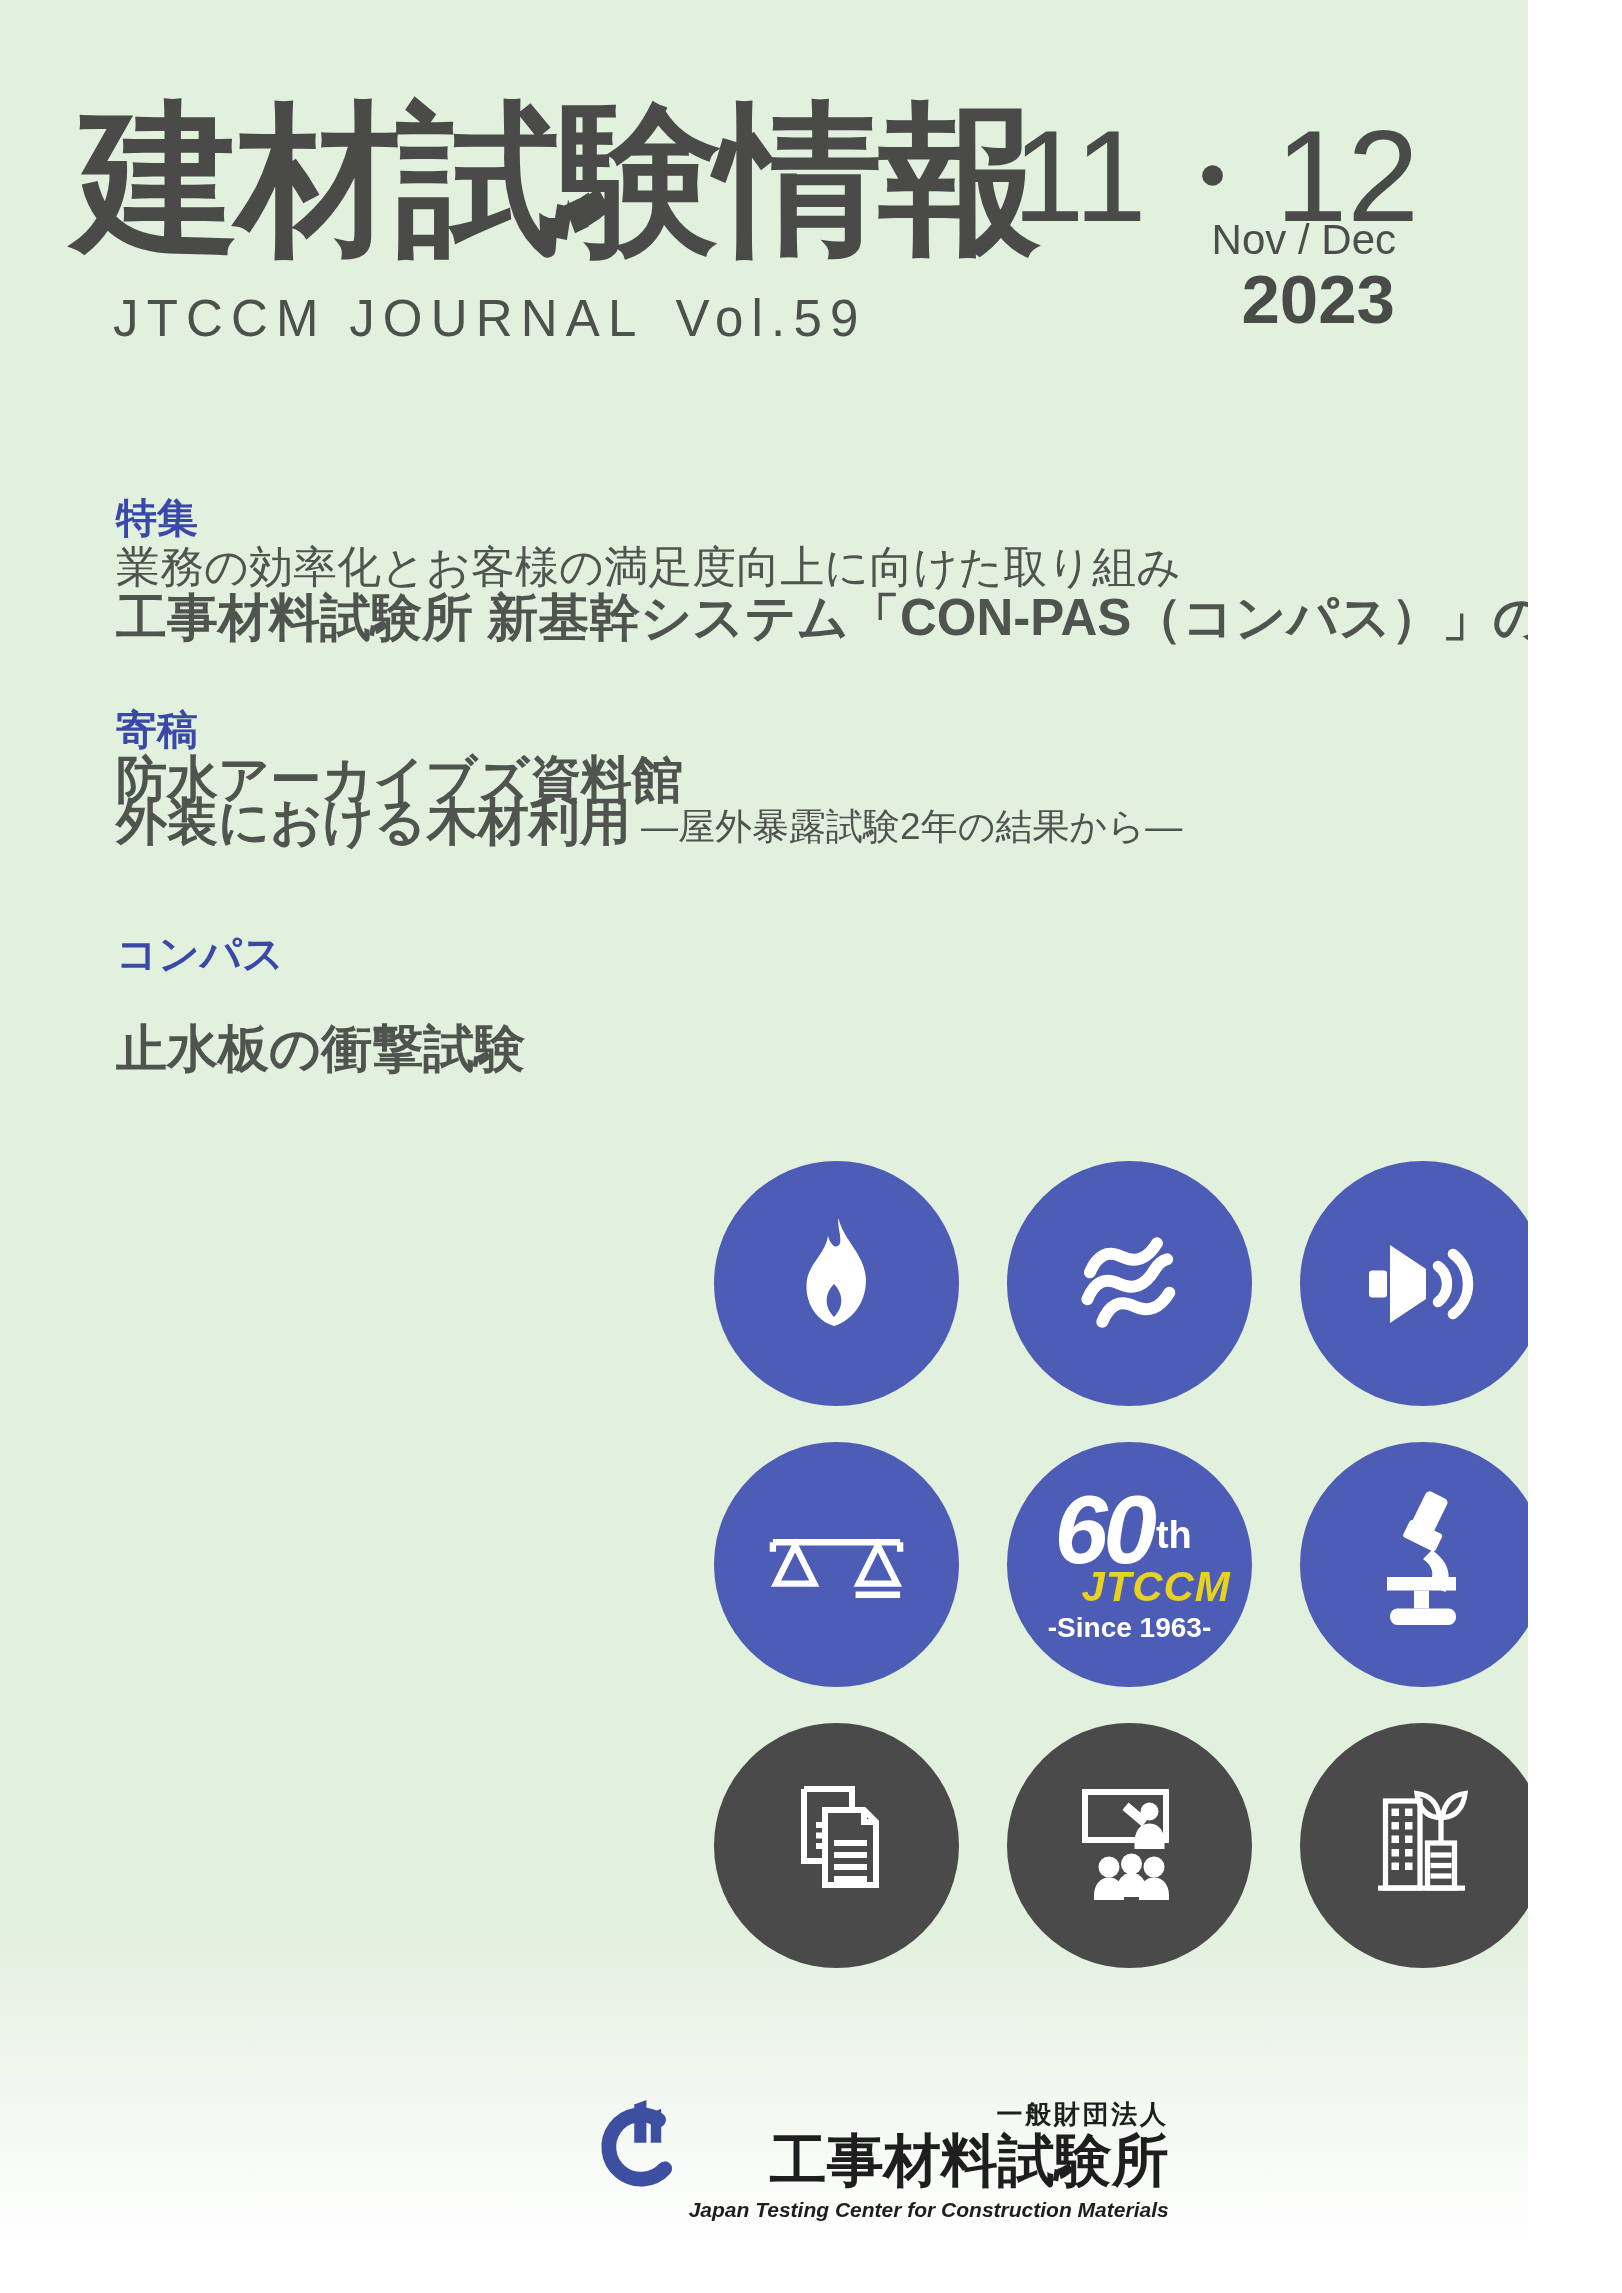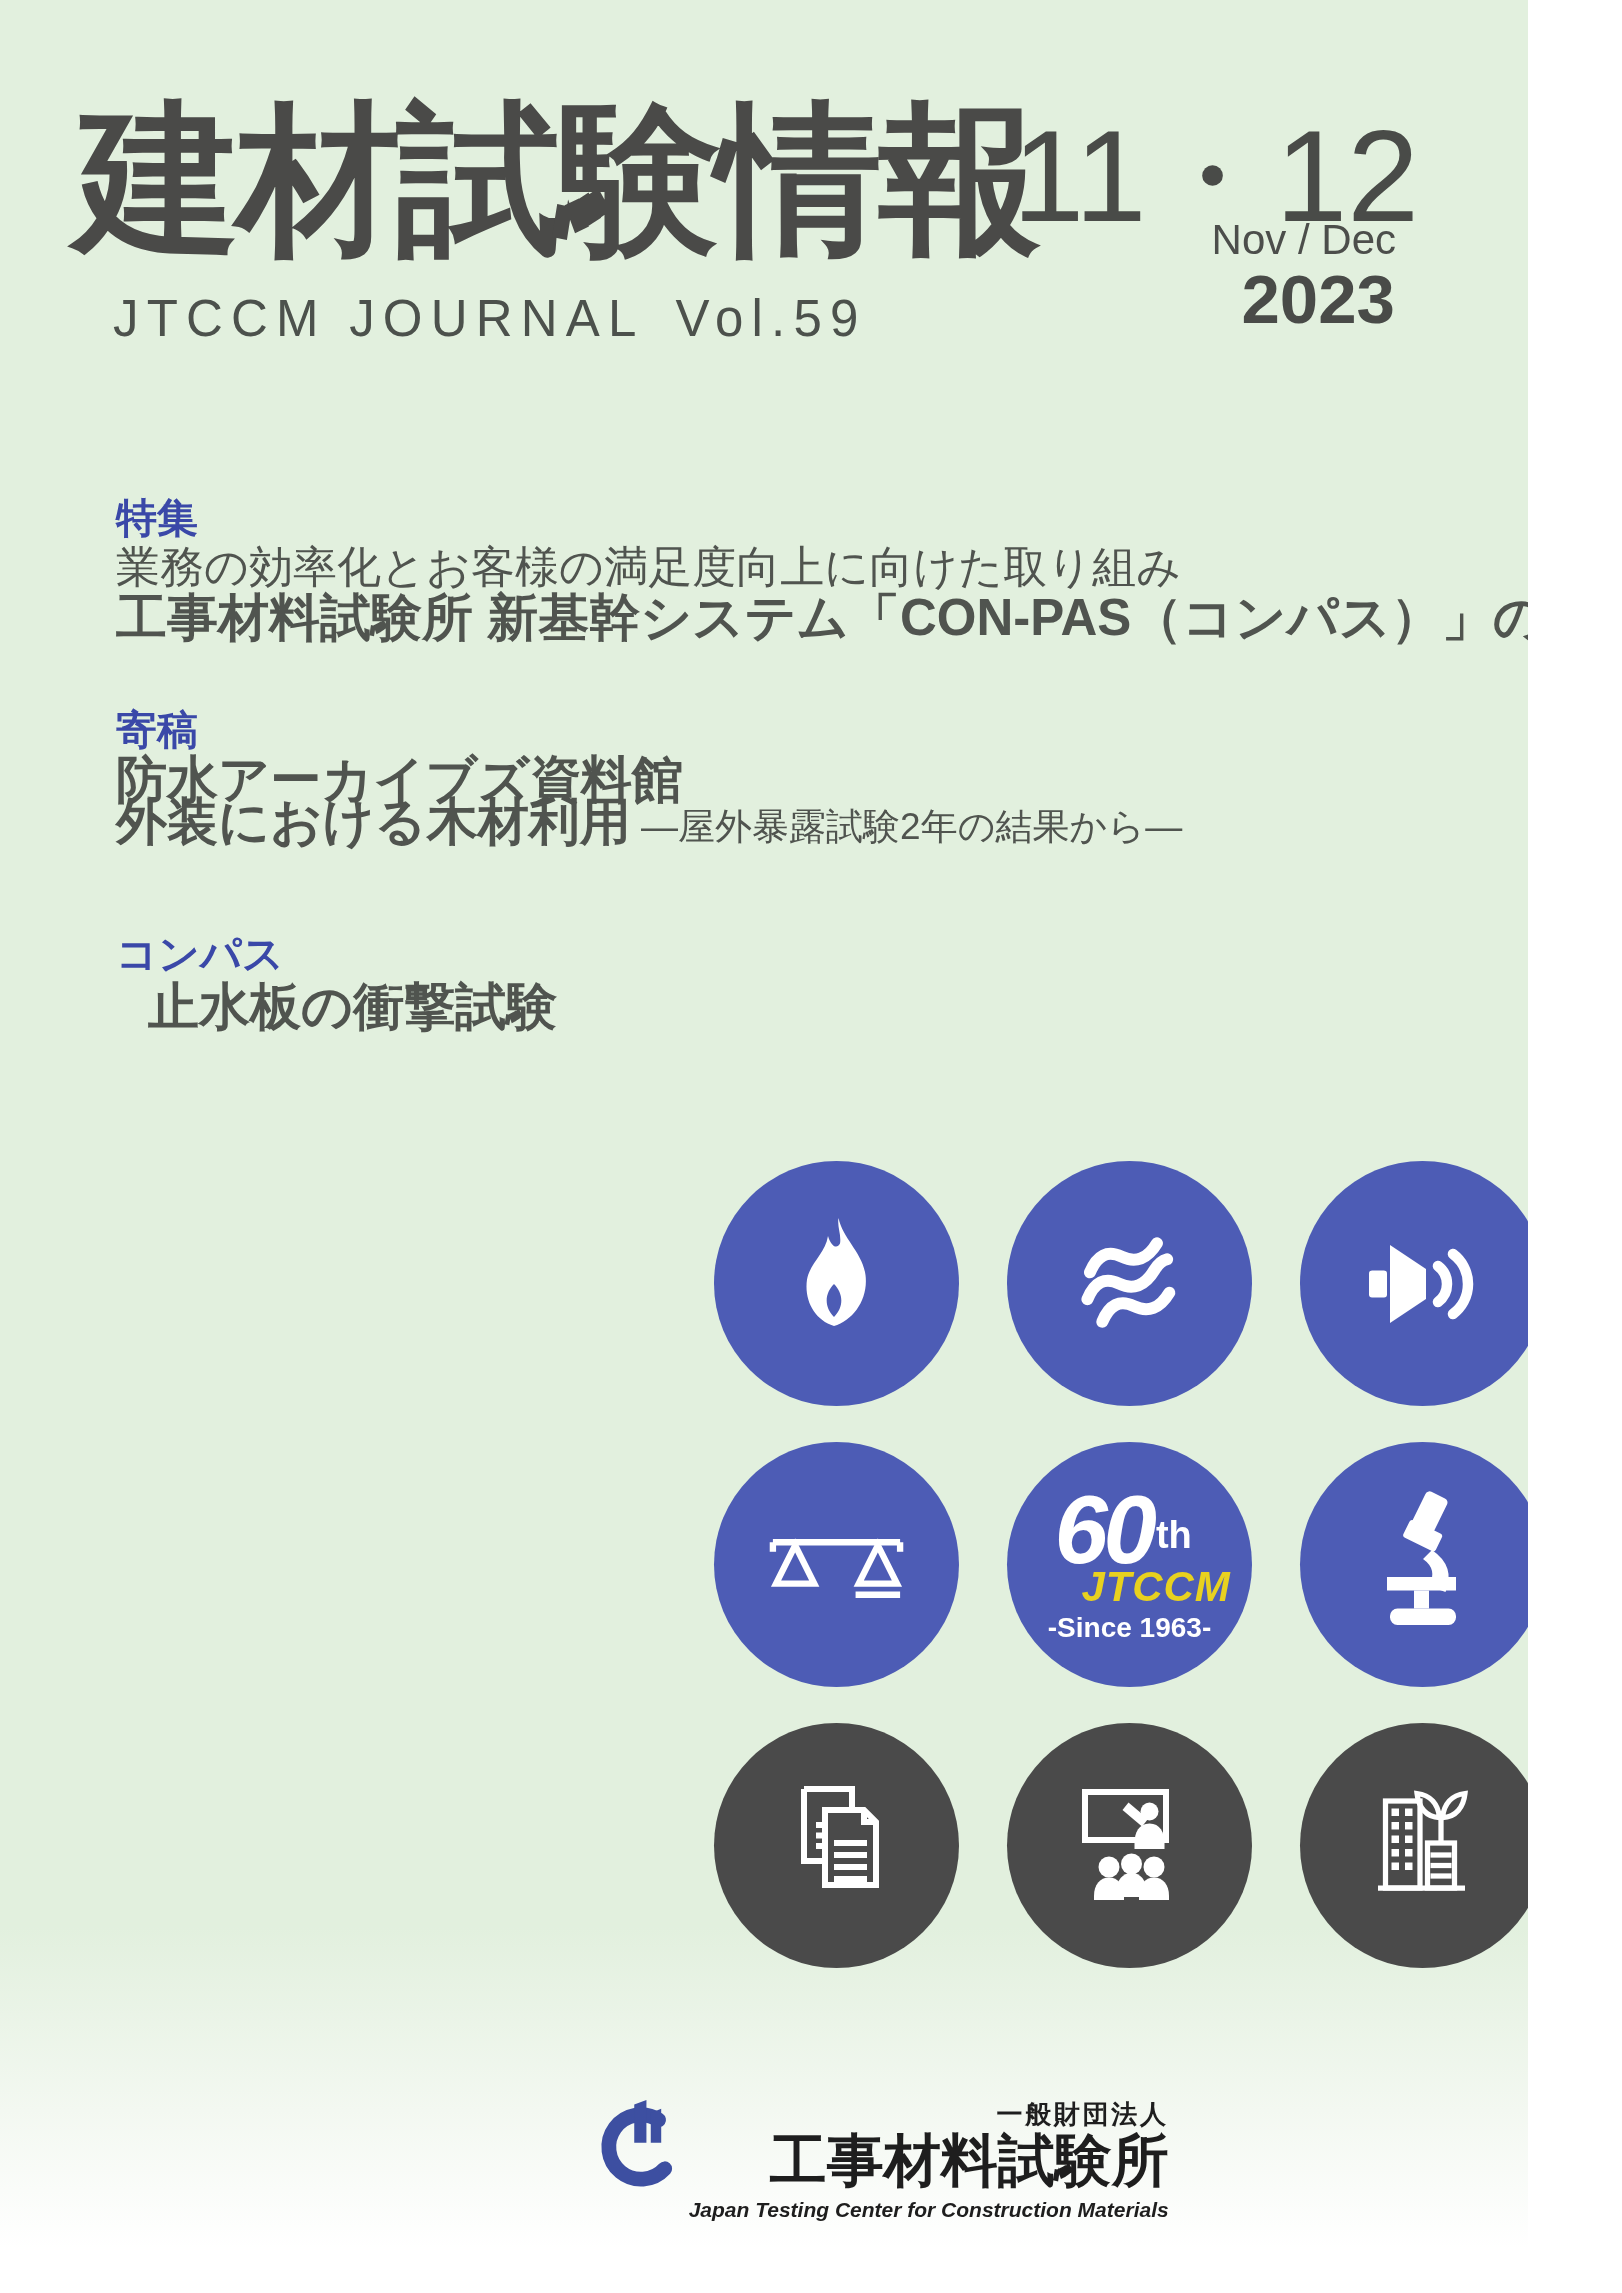--- a/index.html
+++ b/index.html
@@ -51,21 +51,21 @@
   .toc-line.large{ font-size:51px; font-weight:600; }
   .toc-suffix{ font-size:37px; font-weight:500; }
 
   .label-feature{ top:491px; }
   .line-feature-sub{ top:538px; }
   .line-feature-main{ top:584px; }
   .label-contrib{ top:703px; }
   .line-contrib-1{ top:746px;text-align:right; }
   .line-contrib-2{ top:788px;text-align:right; }
   .label-tech{ top:927px; }
-  .line-tech-1{ top:973px;margin-left:32px; }
+  .line-tech-1{ top:1015px; }
 
   
   .icon-grid{
     left:714px; top:1161px;
     display:grid;
     grid-template-columns:repeat(3,245px);
     grid-auto-rows:245px;
     gap:36px 48px;
   }
   .circle{

